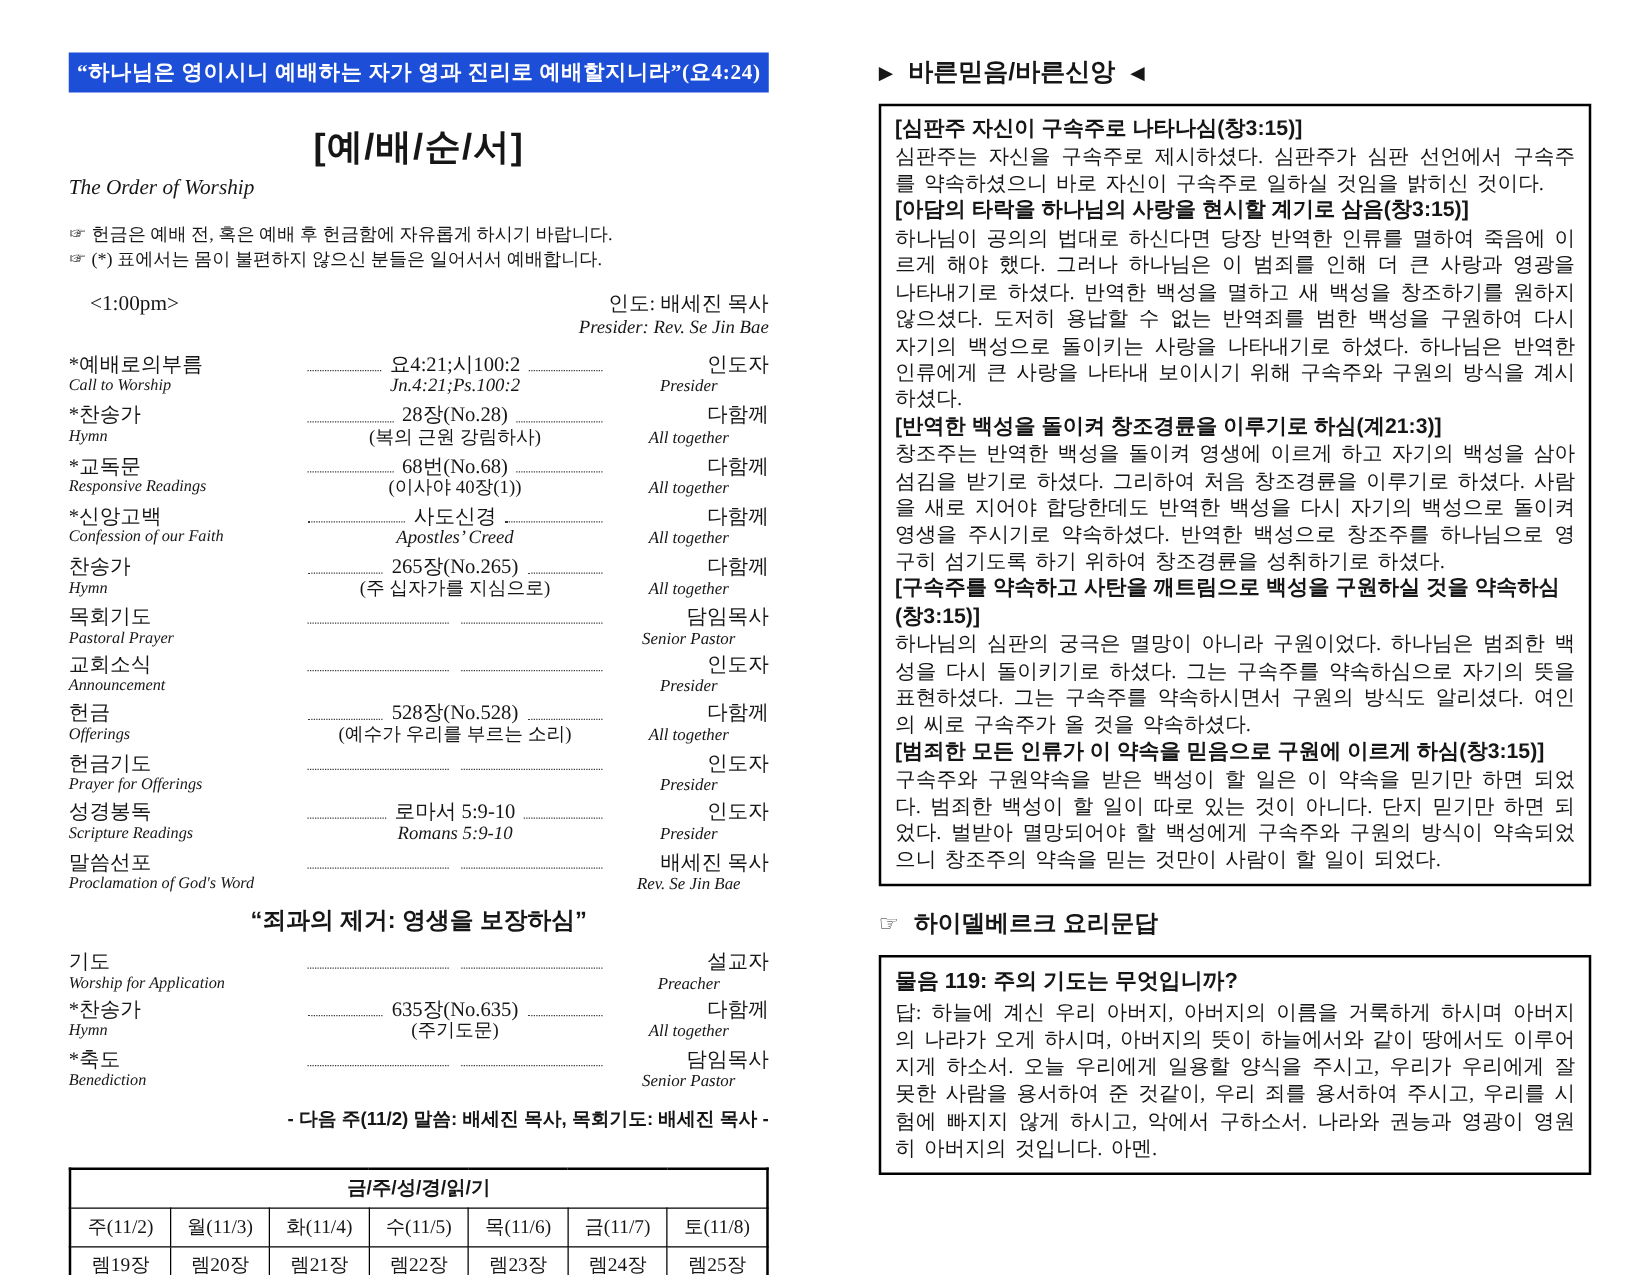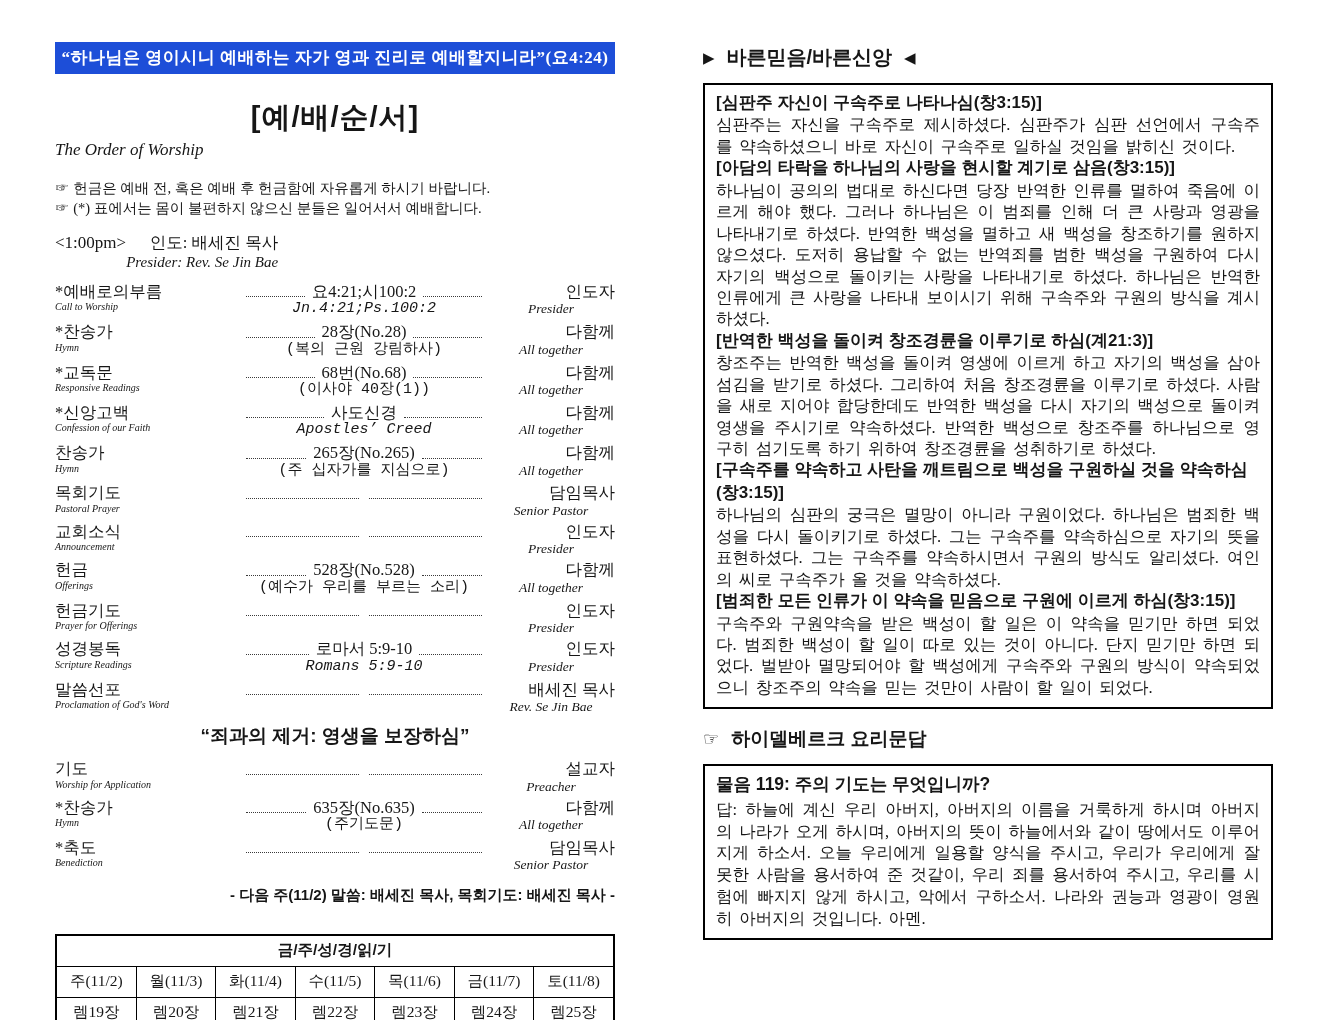--- a/index.html
+++ b/index.html
@@ -31,21 +31,21 @@
   .title-kr {
     text-align: center;
     font-weight: bold;
     font-size: 29px;
     margin-top: 24px;
     letter-spacing: 1px;
     font-family: "Liberation Sans", "DejaVu Sans", sans-serif;
   }
   .title-en { text-align: left; font-style: italic; font-size: 17px; margin-top: 2px; }
   .notes { margin-top: 18px; font-size: 14.5px; line-height: 1.4; }
-  .time-row { display: flex; align-items: flex-start; margin-top: 14px; }
+  .time-row { display: flex; justify-content: space-between; align-items: flex-start; margin-top: 14px; margin-left: 17px; }
   .time { font-size: 17px; }
   .presider-block { text-align: right; line-height: 1.25; }
   .presider-kr { font-size: 16.5px; }
   .presider-en { font-size: 15px; font-style: italic; }
 
   .order { margin-top: 10px; display: flex; flex-direction: column; gap: 4px; }
   .orow { }
   .l1 {
     display: grid;
     grid-template-columns: 186px 1fr 128px;
@@ -53,31 +53,31 @@
     font-size: 16.5px;
     line-height: 1.18;
   }
   .l2 {
     display: grid;
     grid-template-columns: 186px 1fr 128px;
     align-items: flex-start;
     line-height: 1.12;
   }
   .lab-kr { white-space: nowrap; }
-  .lab-en { font-style: italic; font-size: 10px; white-space: nowrap; }
+  .lab-en { font-style: italic; font-size: 13px; white-space: nowrap; }
   .mid { display: flex; align-items: flex-end; justify-content: center; min-width: 0; }
   .mid .center { white-space: nowrap; padding: 0 2px; }
   .leader {
     flex: 1;
     border-bottom: 1.5px dotted #3a3a3a;
     margin: 0 5px 4px 5px;
     min-width: 10px;
     height: 1px;
   }
-  .mid2 { text-align: center; font-size: 15px; font-family: Liberation Mono, monospace; }
+  .mid2 { text-align: center; font-size: 15px; }
   .mid2.it { font-style: italic; }
   .role-kr { text-align: right; white-space: nowrap; }
   .role-en { text-align: center; font-style: italic; font-size: 13.5px; white-space: nowrap; }
 
   .sermon-title {
     text-align: center;
     font-weight: bold;
     font-size: 19px;
     font-family: "Liberation Sans", "DejaVu Sans", sans-serif;
     margin: 9px 0 7px;

